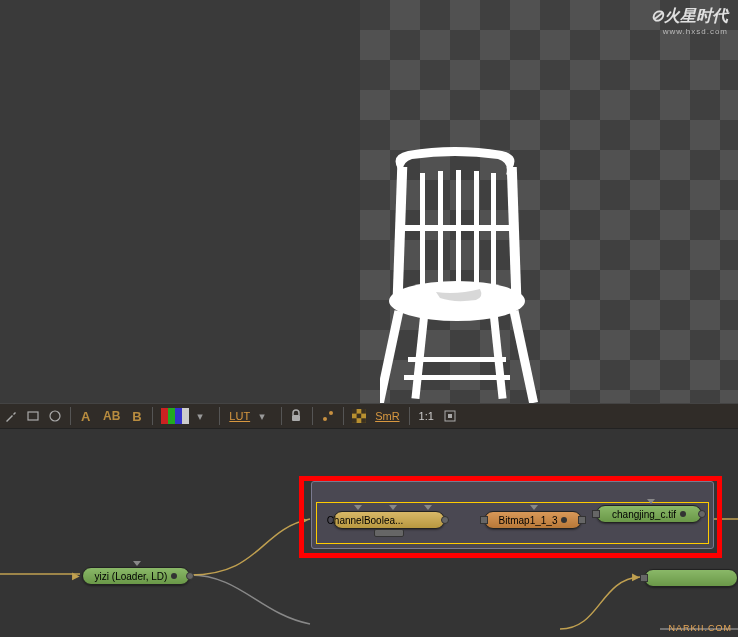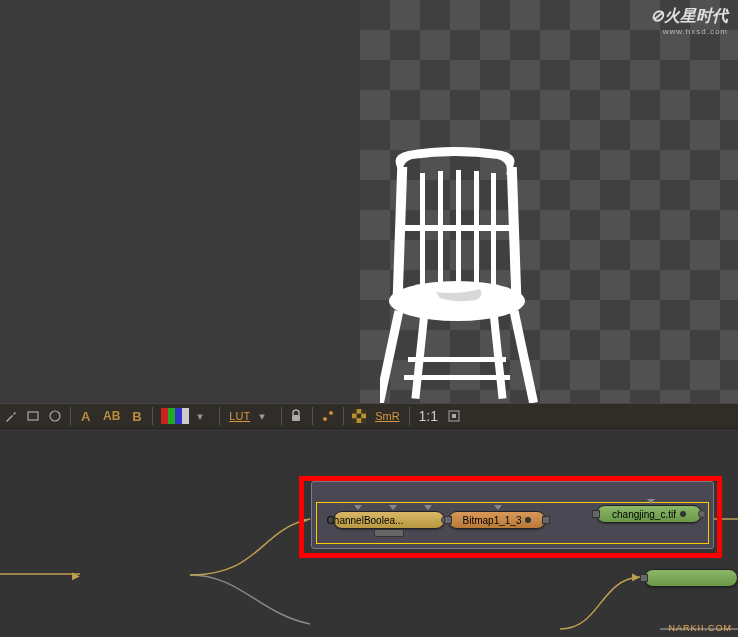--- a/index.html
+++ b/index.html
@@ -103,21 +103,21 @@
   }
   
   .color-swatch {
     width: 28px;
     height: 16px;
     display: inline-flex;
   }
   .color-swatch > div { flex: 1; }
   
   .lut-btn { color: #d89840; font-size: 11px; padding: 0 3px; text-decoration: underline; }
-  .ratio-btn { color: #ccc; font-size: 14px; padding: 0 3px; }
+  .ratio-btn { color: #ccc; font-size: 11px; padding: 0 3px; }
   
   
   .flow {
     position: absolute;
     top: 429px;
     left: 0;
     width: 738px;
     height: 208px;
     background: #343434;
   }
@@ -375,36 +375,42 @@
   <div class="node node-yellow" style="top:82px;left:333px;width:112px">
     <span class="tri-top" style="left:20px"></span>
     <span class="tri-top" style="left:55px"></span>
     <span class="tri-top" style="left:90px"></span>
     <span>ChannelBoolea...</span>
     <span class="dot"></span>
     <span class="port right" style="border-radius:50%"></span>
   </div>
   <div style="position:absolute;top:100px;left:374px;width:30px;height:8px;background:#666;border:1px solid #333;border-radius:2px"></div>
 
-  <div class="node node-orange" style="top:82px;left:448px;width:98px">
+  <div class="node node-orange" style="top:82px;left:484px;width:98px">
     <span class="tri-top" style="left:45px"></span>
     <span>Bitmap1_1_3</span>
     <span class="dot"></span>
     <span class="port left"></span>
     <span class="port right"></span>
   </div>
 
   <div class="node node-green" style="top:76px;left:596px;width:106px">
     <span class="tri-top" style="left:50px"></span>
     <span>changjing_c.tif</span>
     <span class="dot"></span>
     <span class="port left"></span>
     <span class="port right" style="border-radius:50%"></span>
   </div>
 
+  <div class="node node-green" style="top:138px;left:82px;width:108px">
+    <span class="tri-top" style="left:50px"></span>
+    <span>yizi (Loader, LD)</span>
+    <span class="dot"></span>
+    <span class="port right" style="border-radius:50%"></span>
+  </div>
 
   <div class="node node-green" style="top:140px;left:644px;width:94px">
     <span class="port left"></span>
   </div>
 
   <div class="wm2">
     <div class="small">NARKII.COM</div>
   </div>
 </div>
 

